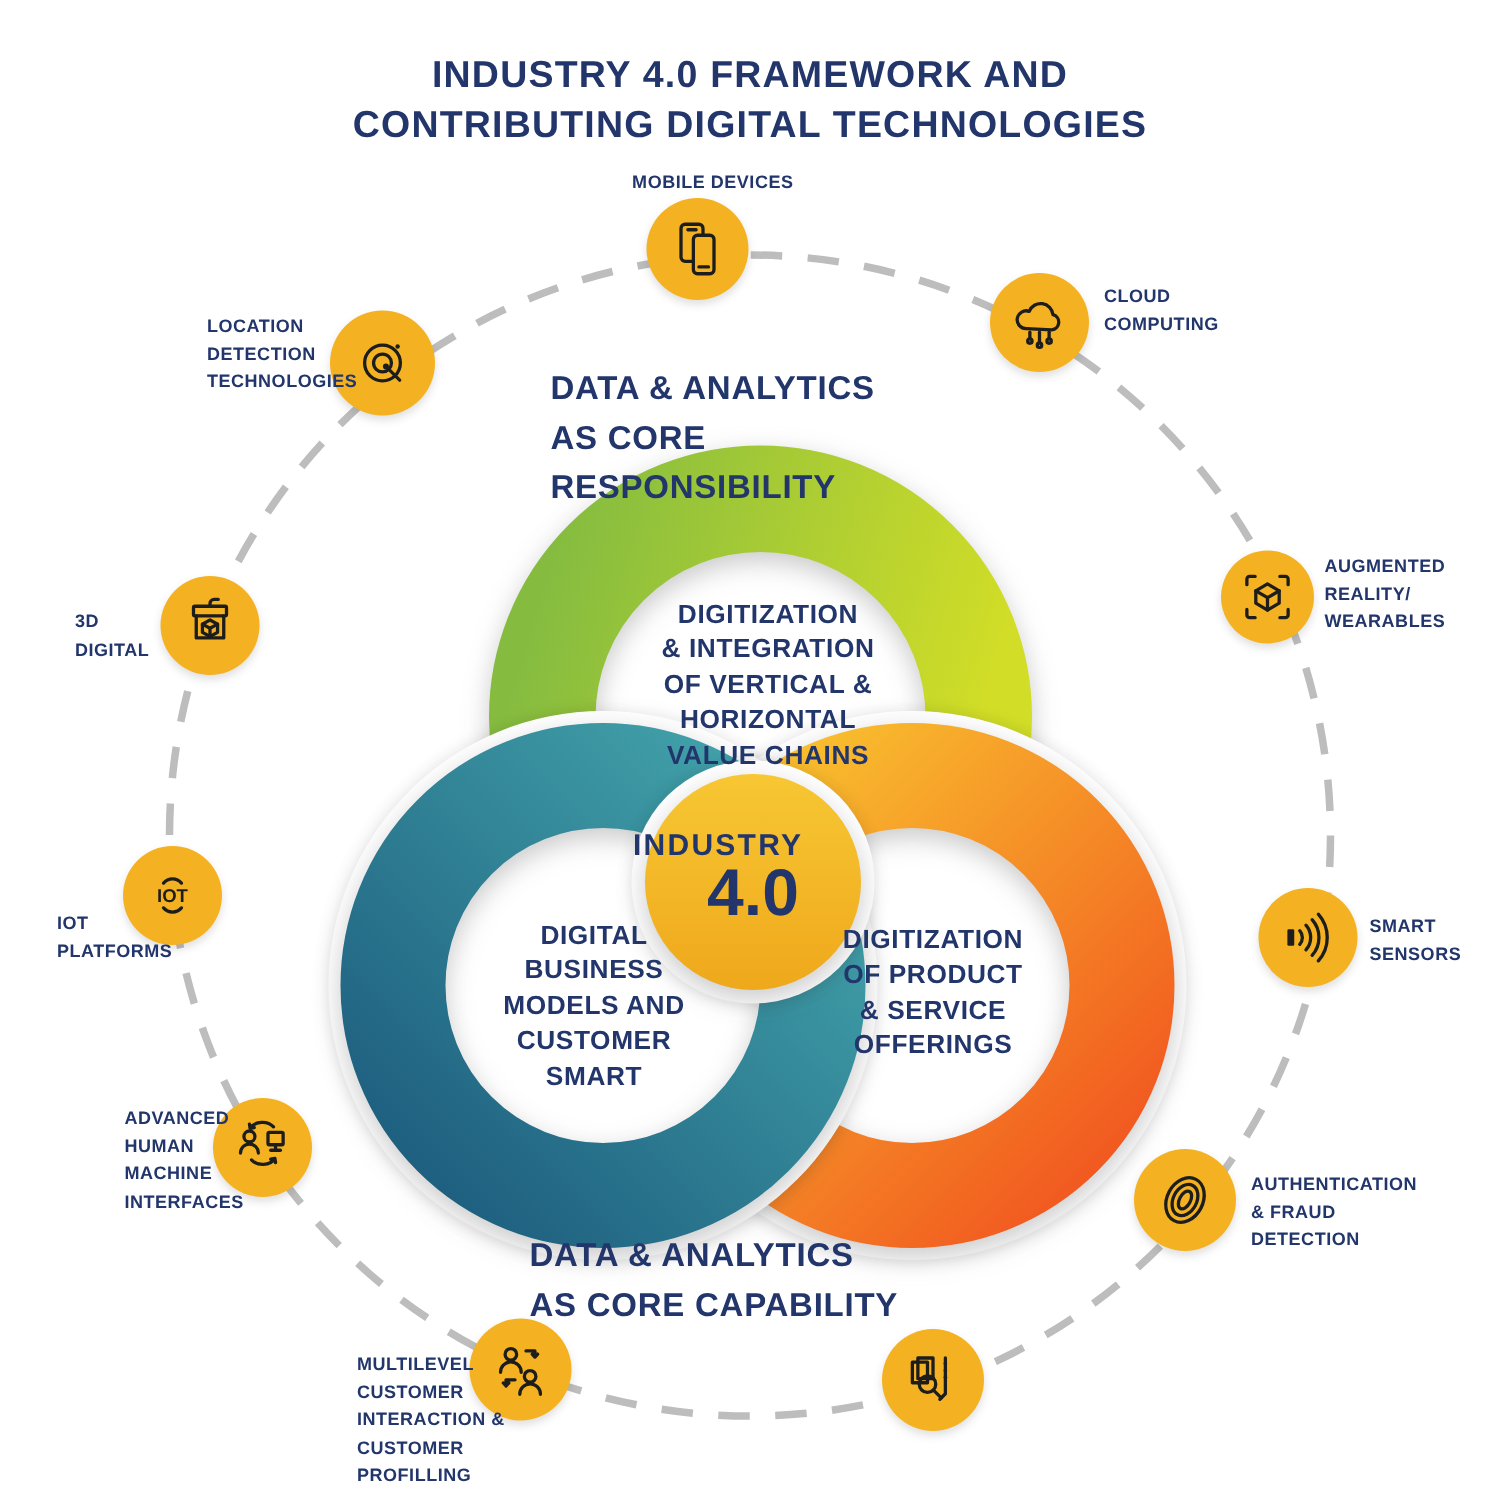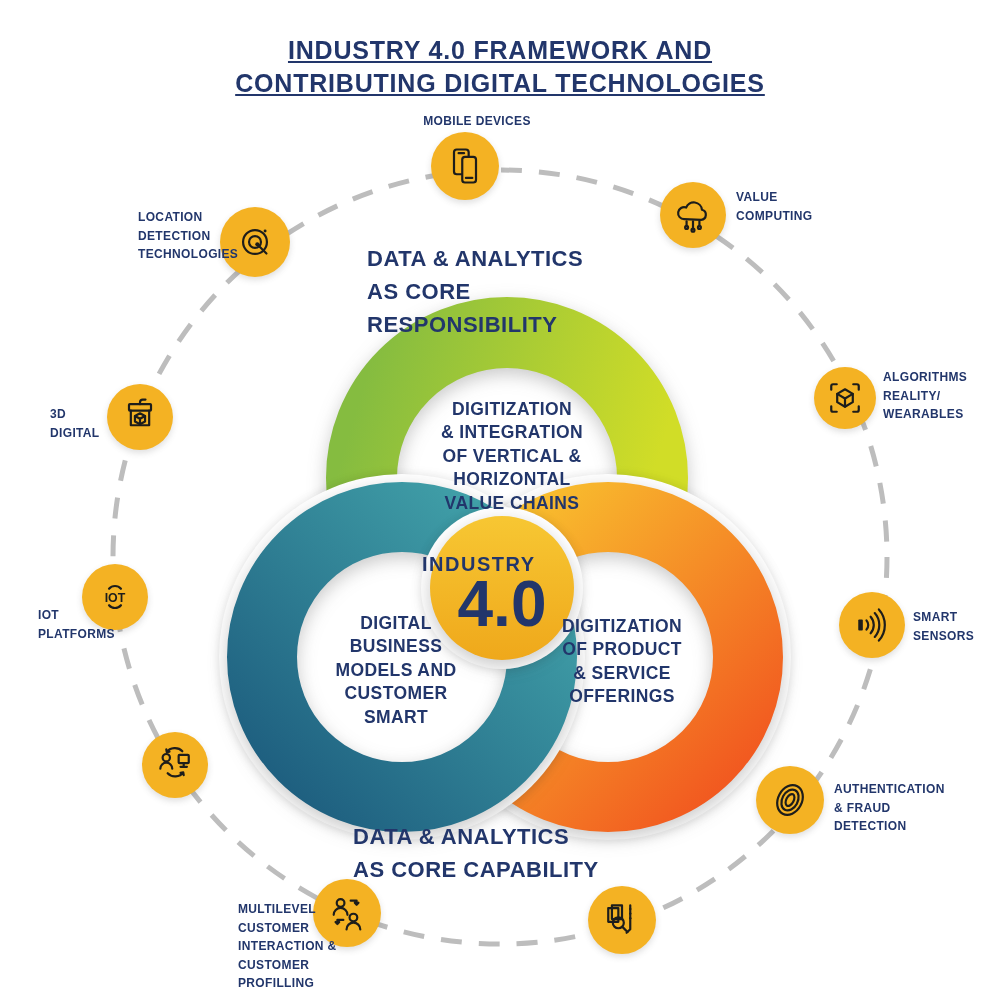--- a/index.html
+++ b/index.html
@@ -2,25 +2,25 @@
 <html><head>
 <meta charset="utf-8">
 <style>
   html,body{margin:0;padding:0;background:#fff;}
   .stage{position:relative;width:1000px;height:1000px;background:#fff;overflow:hidden;
          font-family:"Liberation Sans",sans-serif;}
   .stage *{box-sizing:border-box;}
   .abs{position:absolute;}
   .navy{color:#22366B;font-weight:bold;}
   .title{top:34px;left:0;width:1000px;text-align:center;font-size:25px;line-height:1.32;
-         letter-spacing:.8px;white-space:pre-line;text-decoration:underline;}
+         letter-spacing:.8px;white-space:pre-line;}
   .caption{font-size:22px;line-height:1.5;letter-spacing:.5px;text-align:left;white-space:pre-line;}
   .ringtext{font-size:17.5px;line-height:1.34;letter-spacing:.4px;text-align:center;white-space:pre-line;margin-top:20px;}
   .c-ind{font-size:20px;letter-spacing:1.5px;}
-  .c-40{font-size:64px;line-height:.9;text-align:center;}
+  .c-40{font-size:44px;line-height:.9;text-align:center;}
   .tlabel{font-size:12px;line-height:1.55;letter-spacing:.35px;white-space:pre-line;}
   .badge{position:absolute;background:#F4B223;border-radius:50%;display:flex;
          align-items:center;justify-content:center;box-shadow:0 3px 6px rgba(80,80,80,.18);}
   .b66{width:66px;height:66px;} .b68{width:68px;height:68px;} .b70{width:70px;height:70px;} .b62{width:62px;height:62px;}
   svg.ic{width:44px;height:44px;}
   .ic *{stroke:#1D1D1B;stroke-width:2.4;fill:none;stroke-linecap:round;stroke-linejoin:round;}
   .ic .fl{fill:#1D1D1B;stroke-width:0;}
   .ic .fy{fill:#F4B223;}
   .ic .tx{fill:#1D1D1B;stroke-width:0;font-weight:bold;font-size:13.5px;font-family:"Liberation Sans",sans-serif;}
   .ringshadow{filter:drop-shadow(0 6px 9px rgba(60,60,60,.28));}
@@ -92,48 +92,48 @@
   <div class="abs navy c-40" style="left:422px;top:576px;width:160px">4.0</div>
 
   <div class="badge b68" style="left:431px;top:132px">
     <svg class="ic" viewBox="0 0 48 48">
       <rect x="12" y="6" width="16" height="27" rx="3"></rect>
         <line x1="17" y1="10" x2="23" y2="10"></line>
       <rect class="fy" x="21" y="14" width="15" height="28" rx="3"></rect>
         <line x1="25" y1="37" x2="32" y2="37"></line>
     </svg>
   </div>
-  <div class="abs navy tlabel" style="left:397px;top:112px;width:160px;text-align:center">MOBILE DEVICES</div>
+  <div class="abs navy tlabel" style="left:369px;top:112px;width:160px;text-align:right">MOBILE DEVICES</div>
 
   <div class="badge b66" style="left:660px;top:182px">
     <svg class="ic" viewBox="0 0 48 48">
       <path d="M14.5 28.5a6.5 6.5 0 1 1 2-12.6a9 9 0 0 1 17.3 2.4a5.6 5.6 0 0 1 -0.9 11z"></path>
       <line x1="17" y1="31" x2="17" y2="35"></line>
         <circle cx="17" cy="37.5" r="1.6"></circle>
       <line x1="24" y1="31" x2="24" y2="38"></line>
         <circle cx="24" cy="40.5" r="1.6"></circle>
       <line x1="31" y1="31" x2="31" y2="35"></line>
         <circle cx="31" cy="37.5" r="1.6"></circle>
     </svg>
   </div>
-  <div class="abs navy tlabel" style="left:736px;top:188px;width:130px">VALUE
+  <div class="abs navy tlabel" style="left:736px;top:188px;width:130px">CLOUD
 COMPUTING</div>
 
   <div class="badge b62" style="left:814px;top:367px">
     <svg class="ic" viewBox="0 0 48 48">
       <path d="M9 15v-4a2 2 0 0 1 2-2h4"></path>
         <path d="M33 9h4a2 2 0 0 1 2 2v4"></path>
       <path d="M39 33v4a2 2 0 0 1 -2 2h-4"></path>
         <path d="M15 39h-4a2 2 0 0 1 -2-2v-4"></path>
       <path d="M24 14.5l8.5 5v9l-8.5 5l-8.5-5v-9z"></path>
         <path d="M15.5 19.5l8.5 5l8.5-5"></path>
       <line x1="24" y1="24.5" x2="24" y2="33.5"></line>
     </svg>
   </div>
-  <div class="abs navy tlabel" style="left:883px;top:368px;width:110px">ALGORITHMS
+  <div class="abs navy tlabel" style="left:883px;top:368px;width:110px">AUGMENTED
 REALITY/
 WEARABLES</div>
 
   <div class="badge b66" style="left:839px;top:592px">
     <svg class="ic" viewBox="0 0 48 48">
       <rect class="fl" x="9" y="18" width="5" height="12" rx="1"></rect>
       <path d="M18 19a7.5 7.5 0 0 1 0 10"></path>
         <path d="M22.5 15a13.5 13.5 0 0 1 0 18"></path>
       <path d="M27 11a19.5 19.5 0 0 1 0 26"></path>
         <path d="M31.5 7a25.5 25.5 0 0 1 0 34"></path>
@@ -186,20 +186,24 @@
     <svg class="ic" viewBox="0 0 48 48">
       <circle cx="14.5" cy="16" r="4"></circle>
         <path d="M8 28a6.5 6.5 0 0 1 13 0"></path>
       <rect x="28" y="13" width="11" height="9" rx="1"></rect>
       <line x1="33.5" y1="22" x2="33.5" y2="26"></line>
         <line x1="30" y1="26" x2="37" y2="26"></line>
       <path d="M16 33a10 8 0 0 0 17 -1m0 0l-3 .5m3 -.5l.5 3"></path>
       <path d="M32 9a10 8 0 0 0 -17 1m0 0l3 -.5m-3 .5l-.5 -3"></path>
     </svg>
   </div>
+  <div class="abs navy tlabel" style="left:83px;top:736px;width:120px">ADVANCED
+HUMAN
+MACHINE
+INTERFACES</div>
 
   <div class="badge b66" style="left:82px;top:564px">
     <svg class="ic" viewBox="0 0 48 48">
       <path d="M17.5 15a8.5 8.5 0 0 1 13 0"></path>
         <path d="M30.5 33a8.5 8.5 0 0 1 -13 0"></path>
       <text class="tx" x="24" y="29" text-anchor="middle">IOT</text>
     </svg>
   </div>
   <div class="abs navy tlabel" style="left:38px;top:606px;width:110px">IOT
 PLATFORMS</div>

